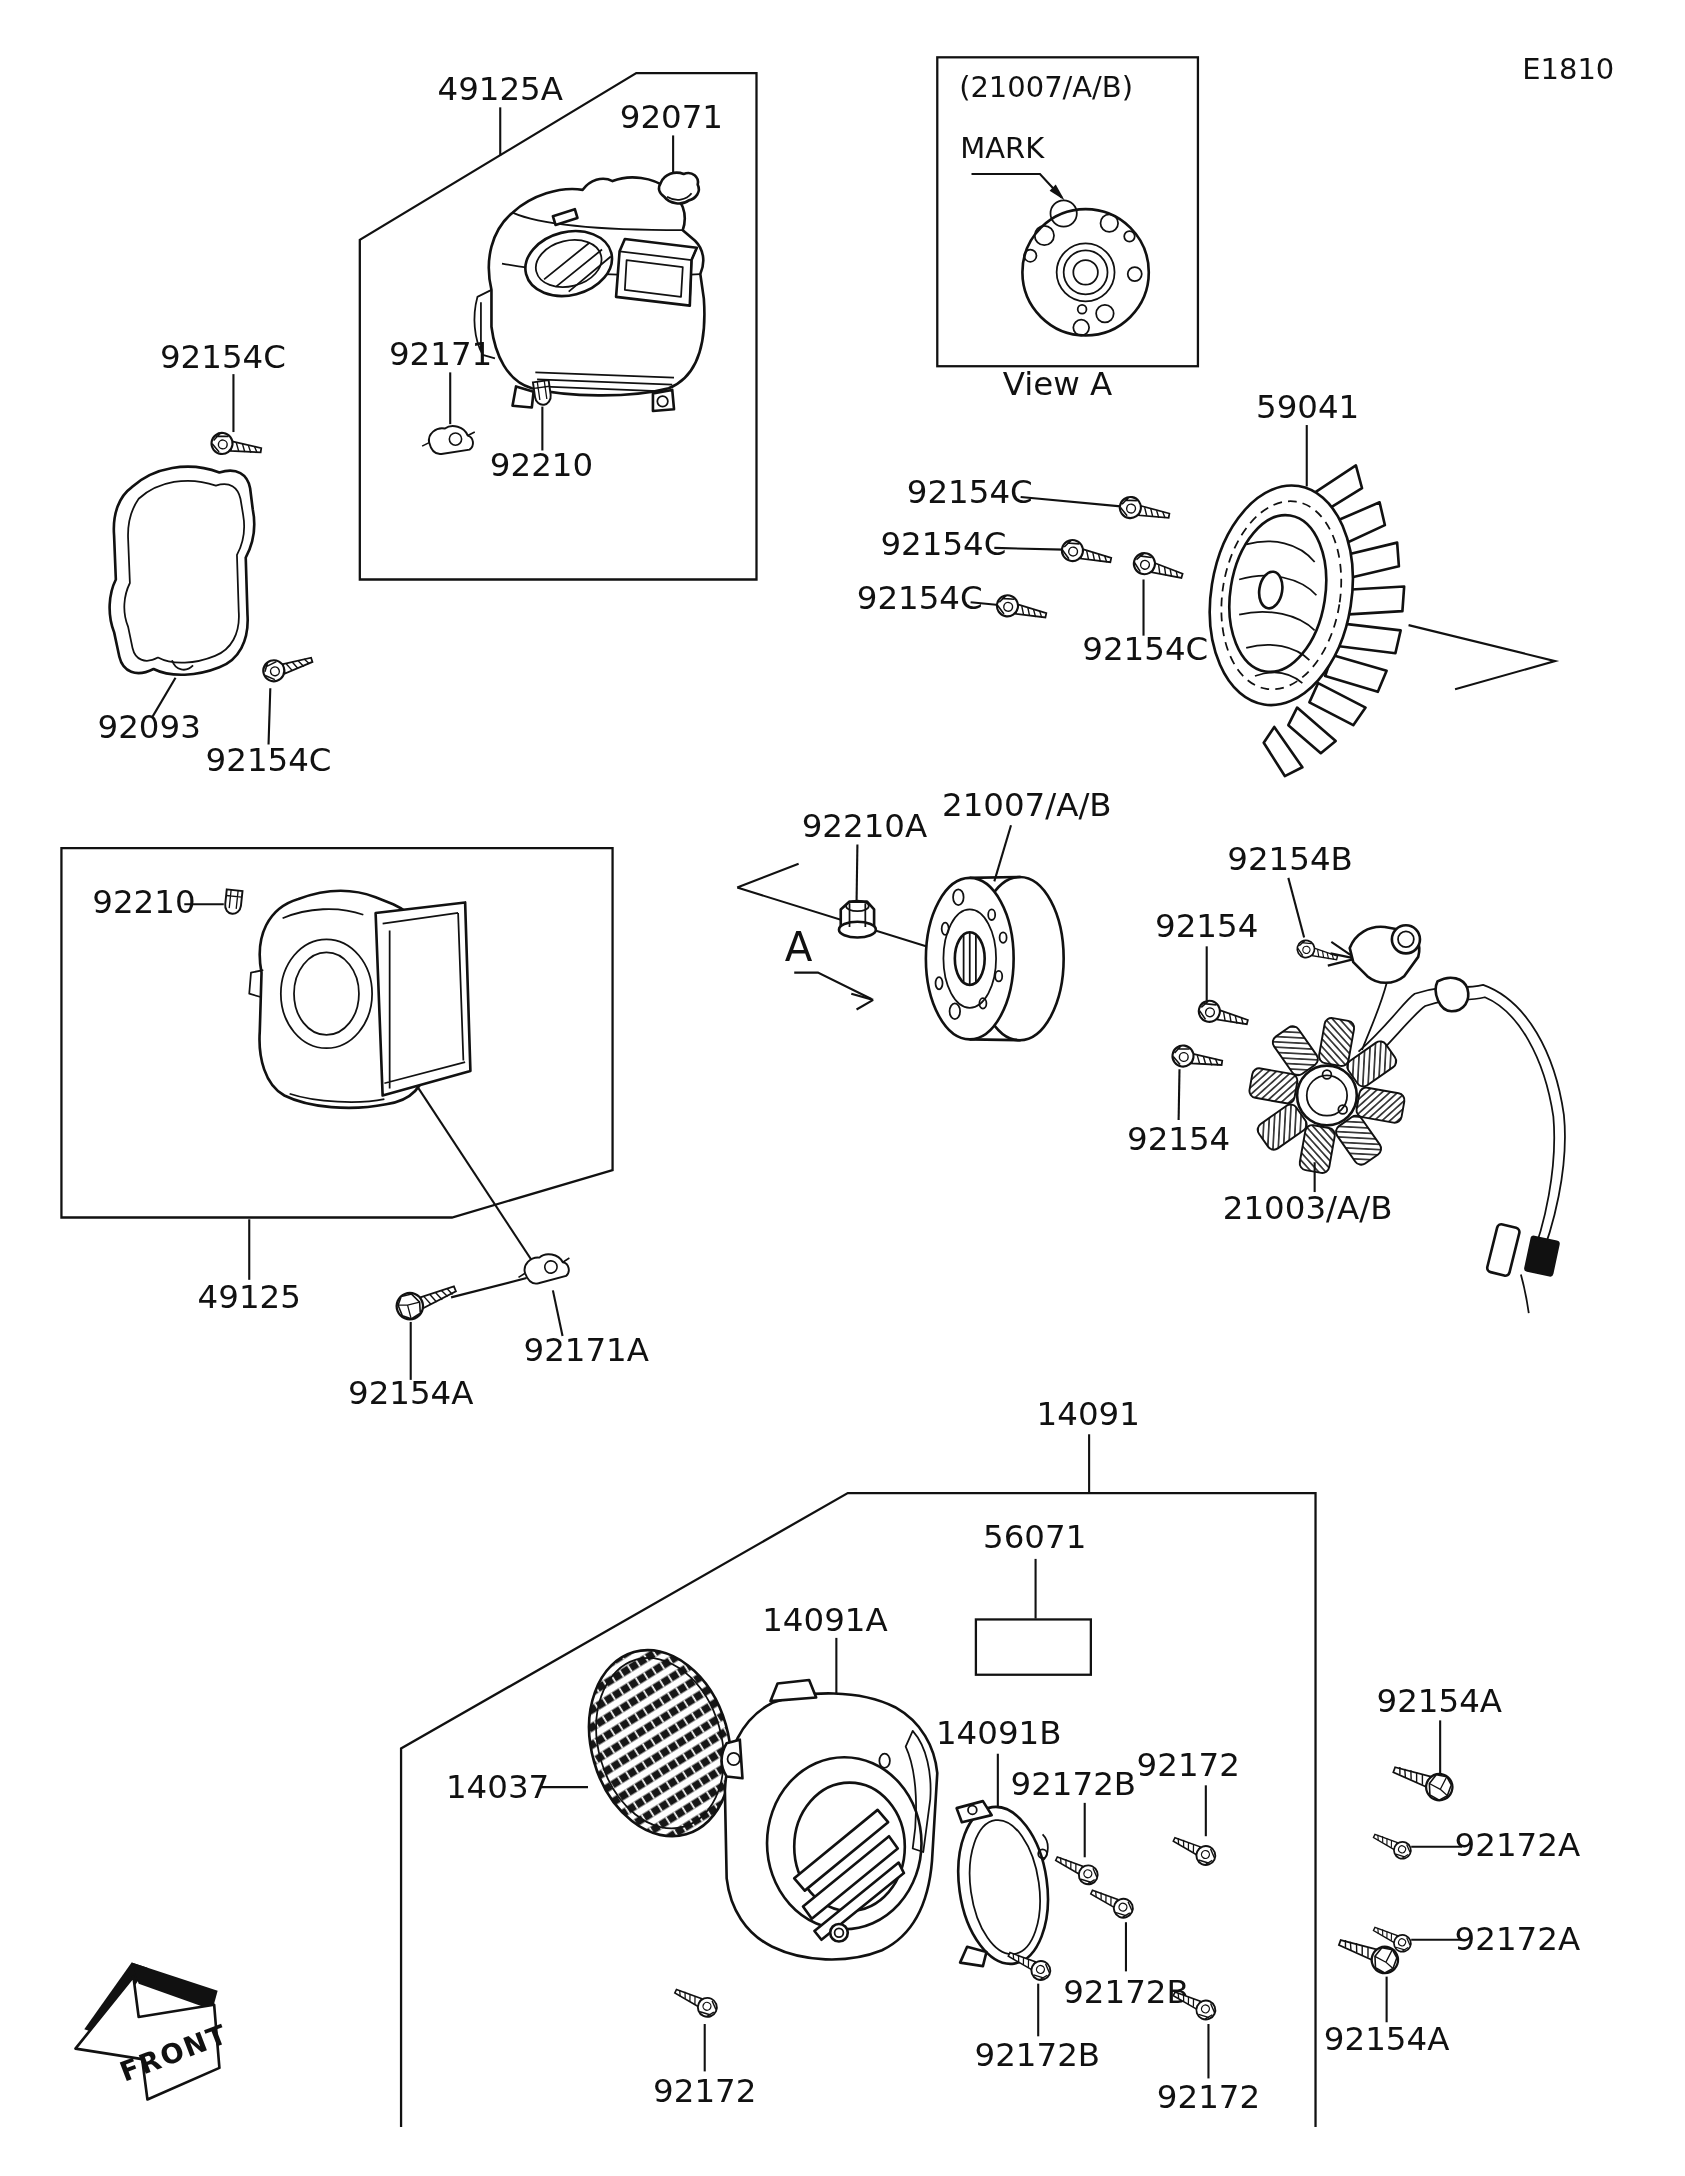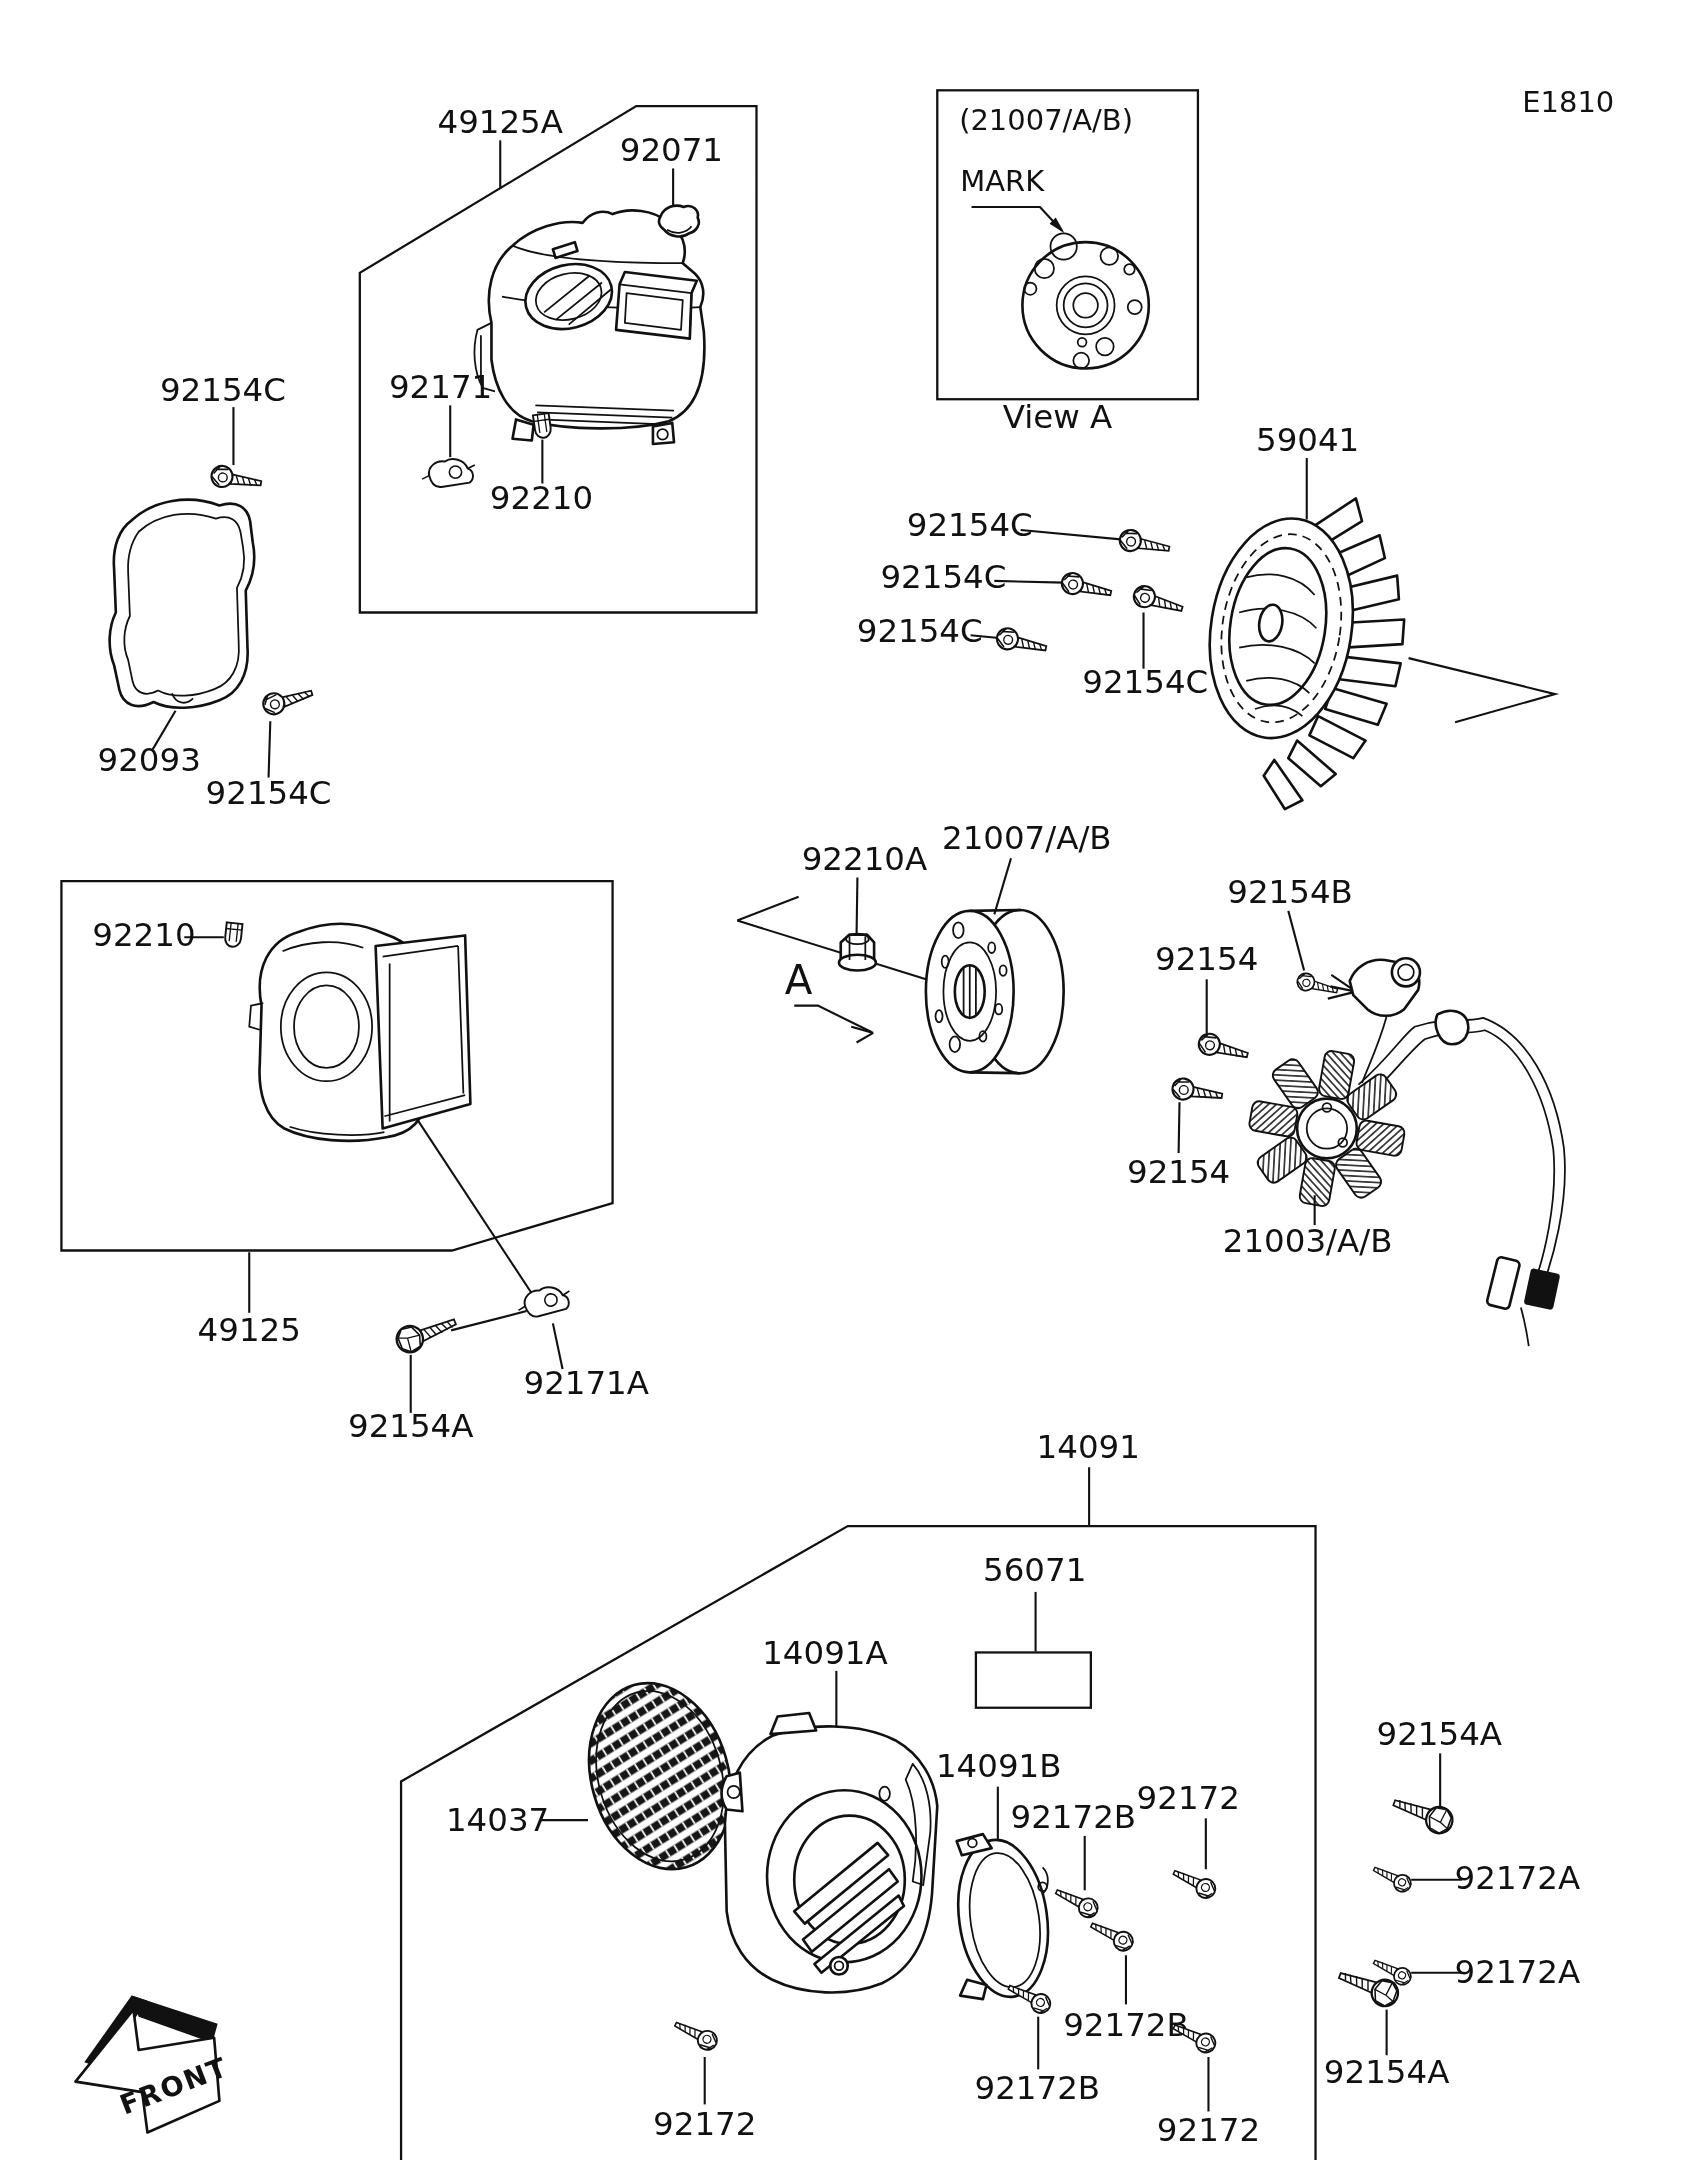--- a/index.html
+++ b/index.html
@@ -1,17 +1,17 @@
 <!DOCTYPE html>
 <html style="font-size:14px"><head>
 <meta charset="utf-8">
 <style>
   html,body{margin:0;padding:0;background:#fff;}
   .stage{position:relative;width:1685px;height:2127px;background:#fff;overflow:hidden;
-         font-family:"DejaVu Sans", sans-serif;margin-top:33px;}
+         font-family:"DejaVu Sans", sans-serif;}
   svg{position:absolute;left:0;top:0;}
   text{fill:#111;font-family:"DejaVu Sans", sans-serif;font-size:37px;}
   .small{font-size:33px;}
   .viewletter{font-size:46px;}
   .frontword{font-size:31px;font-weight:bold;letter-spacing:2px;}
   .outline{fill:#fff;stroke:#111;stroke-width:3;stroke-linejoin:round;}
   .outline2{fill:none;stroke:#111;stroke-width:2;stroke-linejoin:round;}
   .leader{fill:none;stroke:#111;stroke-width:2.4;}
   .boxline{fill:none;stroke:#111;stroke-width:2.6;stroke-linejoin:miter;}
   .blk{fill:#111;stroke:none;}

